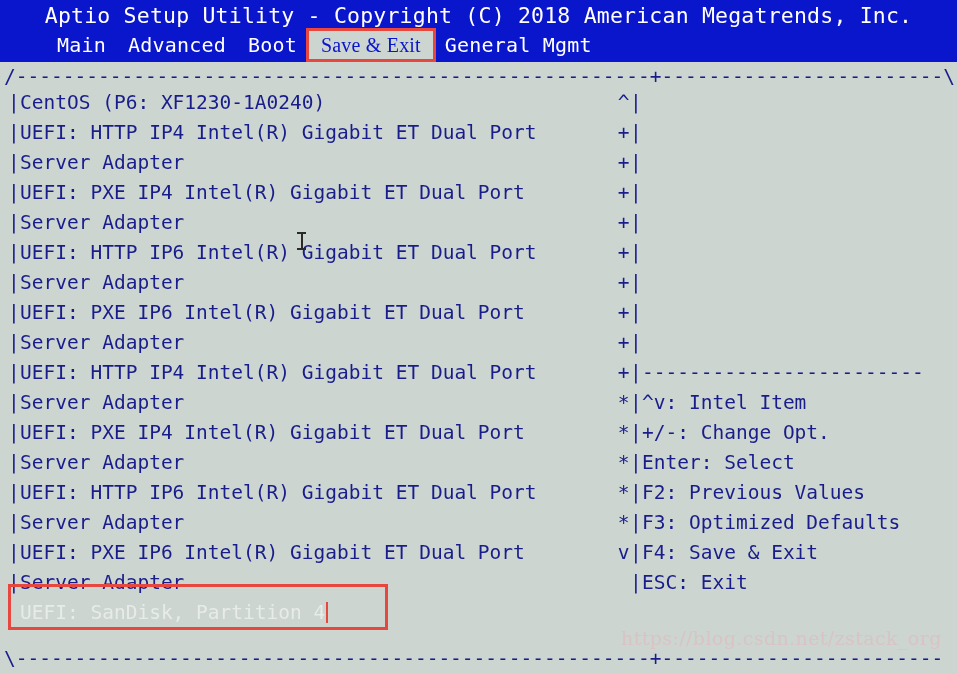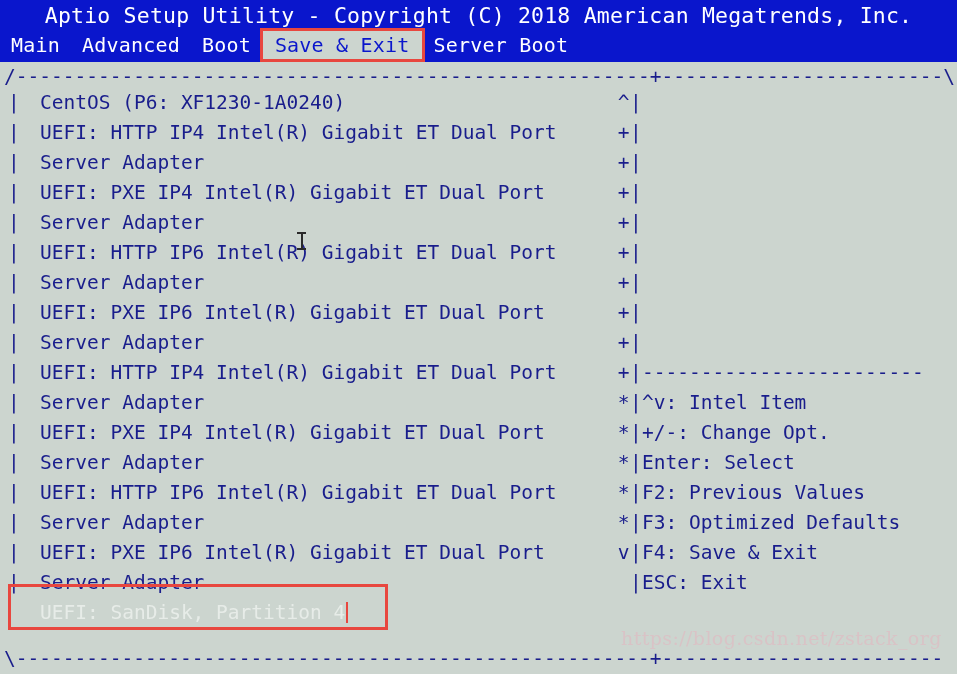--- a/index.html
+++ b/index.html
@@ -42,36 +42,38 @@
     white-space: pre;
   }
   .menubar {
     position: absolute;
     left: 0; top: 28px;
     width: 957px;
     height: 34px;
     display: flex;
     align-items: center;
     justify-content: flex-start;
+    padding-left: 46px;
     box-sizing: border-box;
   }
   .menu-item {
     color: #ffffff;
     font-size: 20px;
     line-height: 30px;
     padding: 0 11px;
     white-space: pre;
     letter-spacing: 0.2px;
   }
   .menu-item.active {
     background: #ccd5cf;
     color: #0a16cc;
     outline: 3px solid #e8473f;
     outline-offset: -1px;
     padding: 0 13px;
+    font-family: Liberation Serif, serif;
   }
 
   
   .frame {
     position: absolute;
     left: 0; top: 62px;
     width: 957px;
     height: 612px;
     background: #ccd5cf;
     color: #191d8c;
@@ -109,21 +111,21 @@
     color: #191d8c;
   }
   .list-row .gutter {
     position: absolute;
     left: 8px;
     top: 0;
     width: 14px;
   }
   .list-row .label {
     position: absolute;
-    left: 40px;
+    left: 20px;
     top: 0;
     white-space: pre;
   }
   .list-row.dim .label {
     color: #e7ece8;
   }
   .list-row.dim .gutter {
     color: transparent;
   }
   .caret {
@@ -206,21 +208,21 @@
 <div id="screen">
 
   <div class="titlebar">
     <div class="title-text">Aptio Setup Utility - Copyright (C) 2018 American Megatrends, Inc.</div>
 
     <div class="menubar" id="menubar">
         <div class="menu-item">Main</div>
         <div class="menu-item">Advanced</div>
         <div class="menu-item">Boot</div>
         <div class="menu-item active">Save &amp; Exit</div>
-        <div class="menu-item">Server Boot</div>
+        <div class="menu-item">General Mgmt</div>
       </div>
   </div>
 
   <div class="frame">
 
     <div class="border-row border-top">/------------------------------------------------------+------------------------\</div>
 
     <div class="list" id="boot-list">
         <div class="list-row"><span class="gutter">|</span><span class="label">CentOS (P6: XF1230-1A0240)</span></div>
         <div class="list-row"><span class="gutter">|</span><span class="label">UEFI: HTTP IP4 Intel(R) Gigabit ET Dual Port</span></div>

